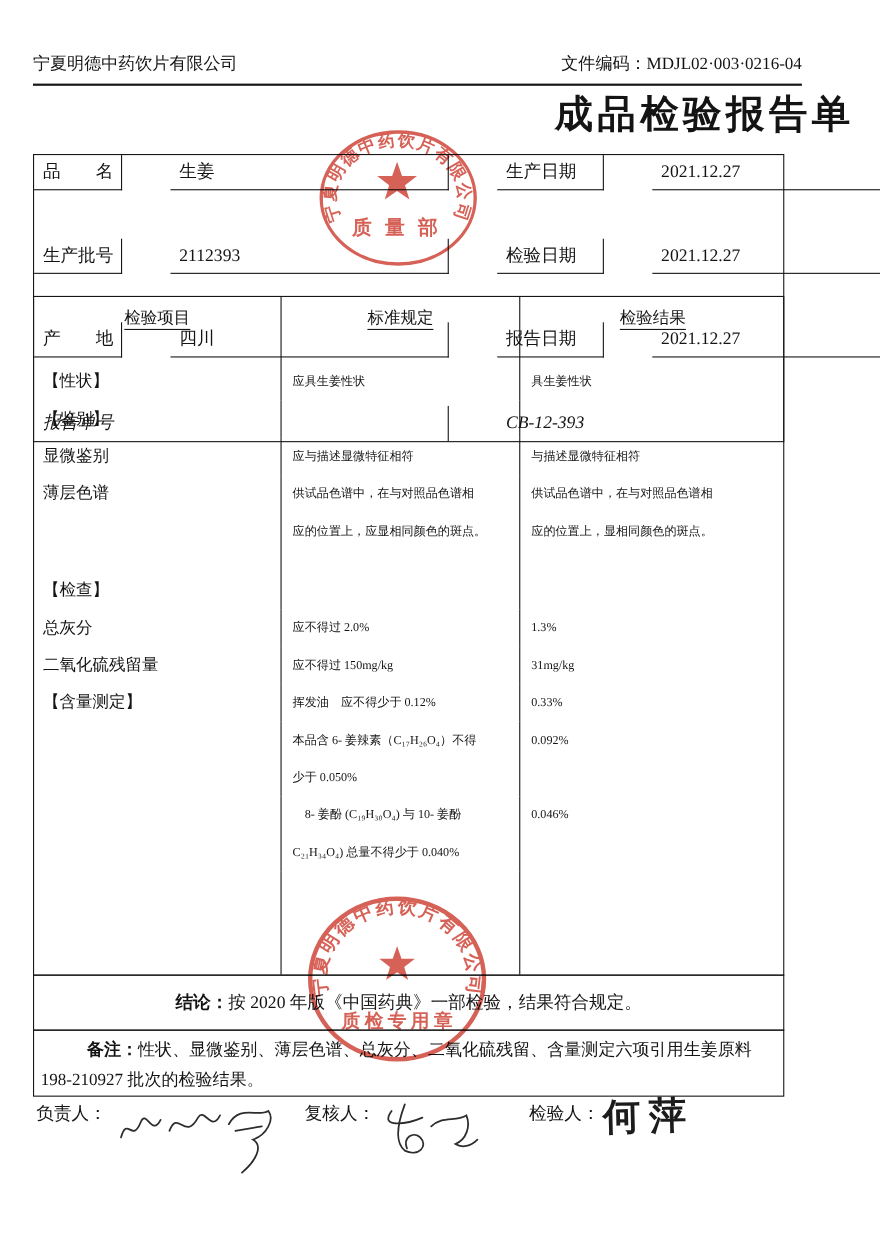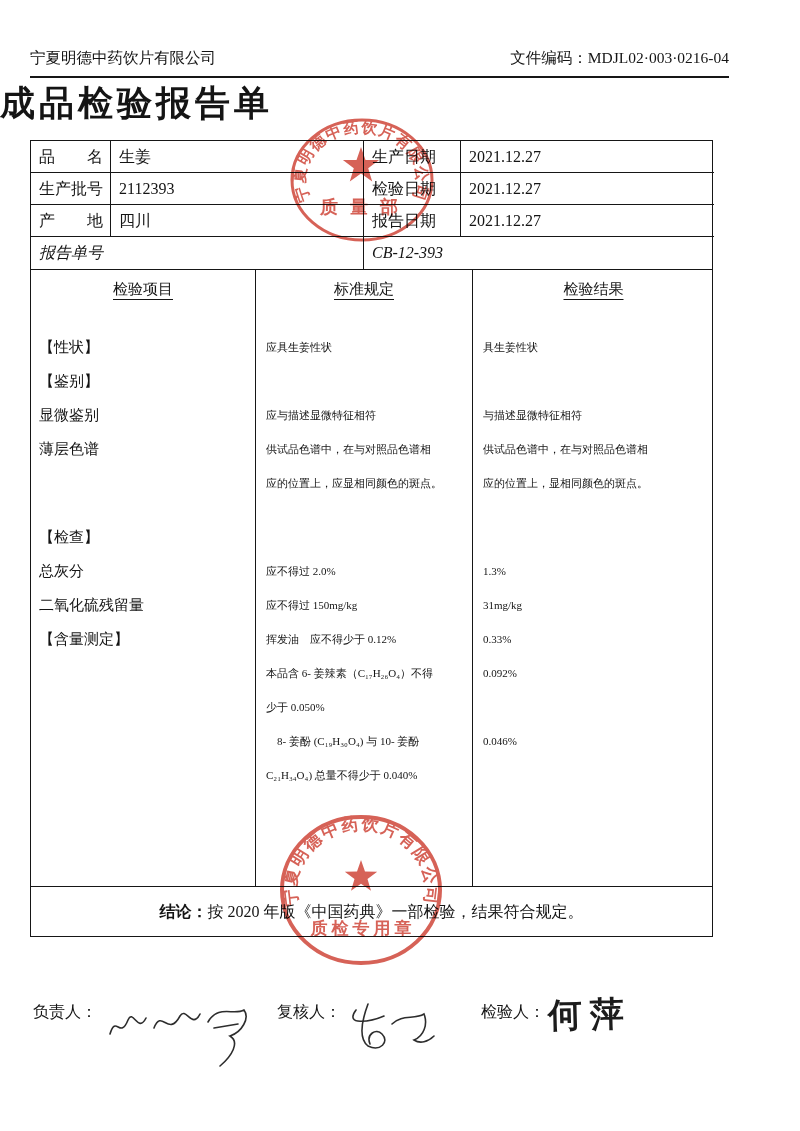--- a/index.html
+++ b/index.html
@@ -7,28 +7,28 @@
     position:relative; width:800px; height:1131px; background:#fff;
     font-family:"Liberation Serif","DejaVu Serif",serif; color:#141414; overflow:hidden;
   }
   
   .doc-header {
     position:absolute; top:48px; left:30px; width:699px;
     display:flex; justify-content:space-between; align-items:flex-end;
     border-bottom:2px solid #161616; padding-bottom:7px; font-size:15.5px;
   }
   .doc-title {
-    position:absolute; top:80px; left:0; width:777px; text-align:left;
+    position:absolute; top:80px; left:0; width:777px; text-align:right;
     font-size:35px; font-weight:bold; letter-spacing:4px;
   }
   
   .info-table {
     position:absolute; top:140px; left:30px; width:683px; box-sizing:border-box;
     display:grid; grid-template-columns:80px 253px 97px 253px;
-    border:1px solid #161616; font-size:16px;
+    border:1px solid #161616; font-size:16px;gap:44px;
   }
   .info-table > div { height:32px; line-height:31px; padding-left:8px; box-sizing:border-box; overflow:hidden; }
   .info-table .bR { border-right:1px solid #161616; }
   .info-table .bB { border-bottom:1px solid #161616; }
   .span2 { grid-column:span 2;font-style:italic; }
   
   .main-table {
     position:absolute; top:269px; left:30px; width:683px; height:618px; box-sizing:border-box;
     display:grid; grid-template-columns:225px 217px 241px;
     grid-template-rows:60px 34px 34px 34px 68px 20px 34px 34px 34px 34px 68px 68px 1fr;
@@ -152,20 +152,24 @@
 
     <div class="cA"></div>
     <div class="cB"></div>
     <div></div>
   </div>
 
   <div class="conclusion">
     <b>结论：</b><span>按 2020 年版《中国药典》一部检验，结果符合规定。</span>
   </div>
 
+  <div class="remarks">
+    <b>备注：</b><span class="rtxt">性状、显微鉴别、薄层色谱、总灰分、二氧化硫残留、含量测定六项引用生姜原料
+198-210927 批次的检验结果。</span>
+  </div>
 
   <div class="signatures">
     <span class="lbl" style="left:3px">负责人：</span>
     <svg class="sig-svg" style="left:72px; top:0" width="170" height="70" viewBox="0 0 170 70">
       <g fill="none" stroke="#2d2d2d" stroke-width="1.6" stroke-linecap="round">
         <path d="M8,36 C14,16 18,42 26,22 C31,10 36,36 44,20"></path>
         <path d="M52,30 C60,10 66,40 78,18 C84,8 90,32 98,16"></path>
         <path d="M106,24 C116,6 132,18 142,12 C148,20 140,34 128,38 C138,44 130,58 118,68"></path>
         <path d="M112,30 L136,26"></path>
       </g>

